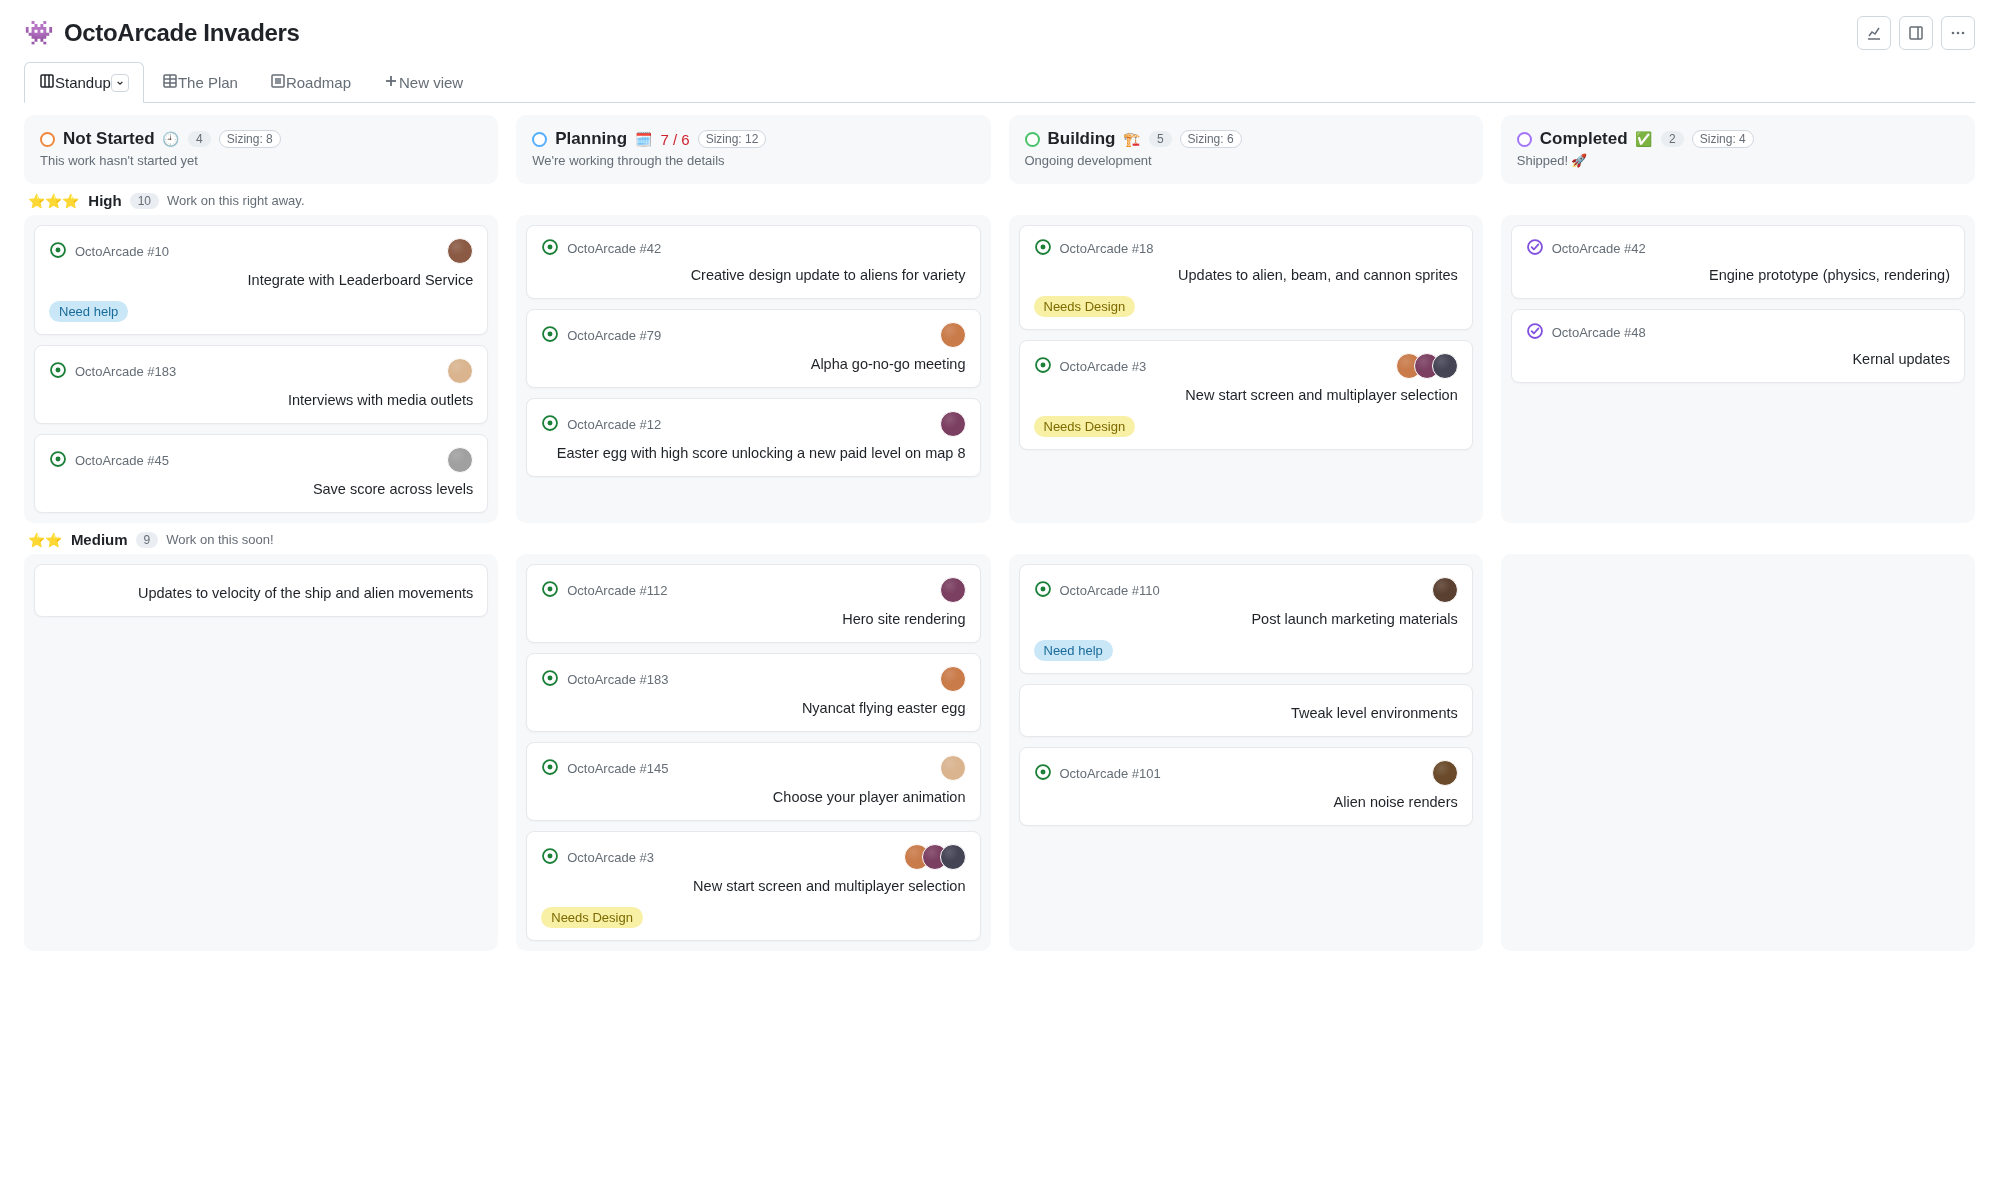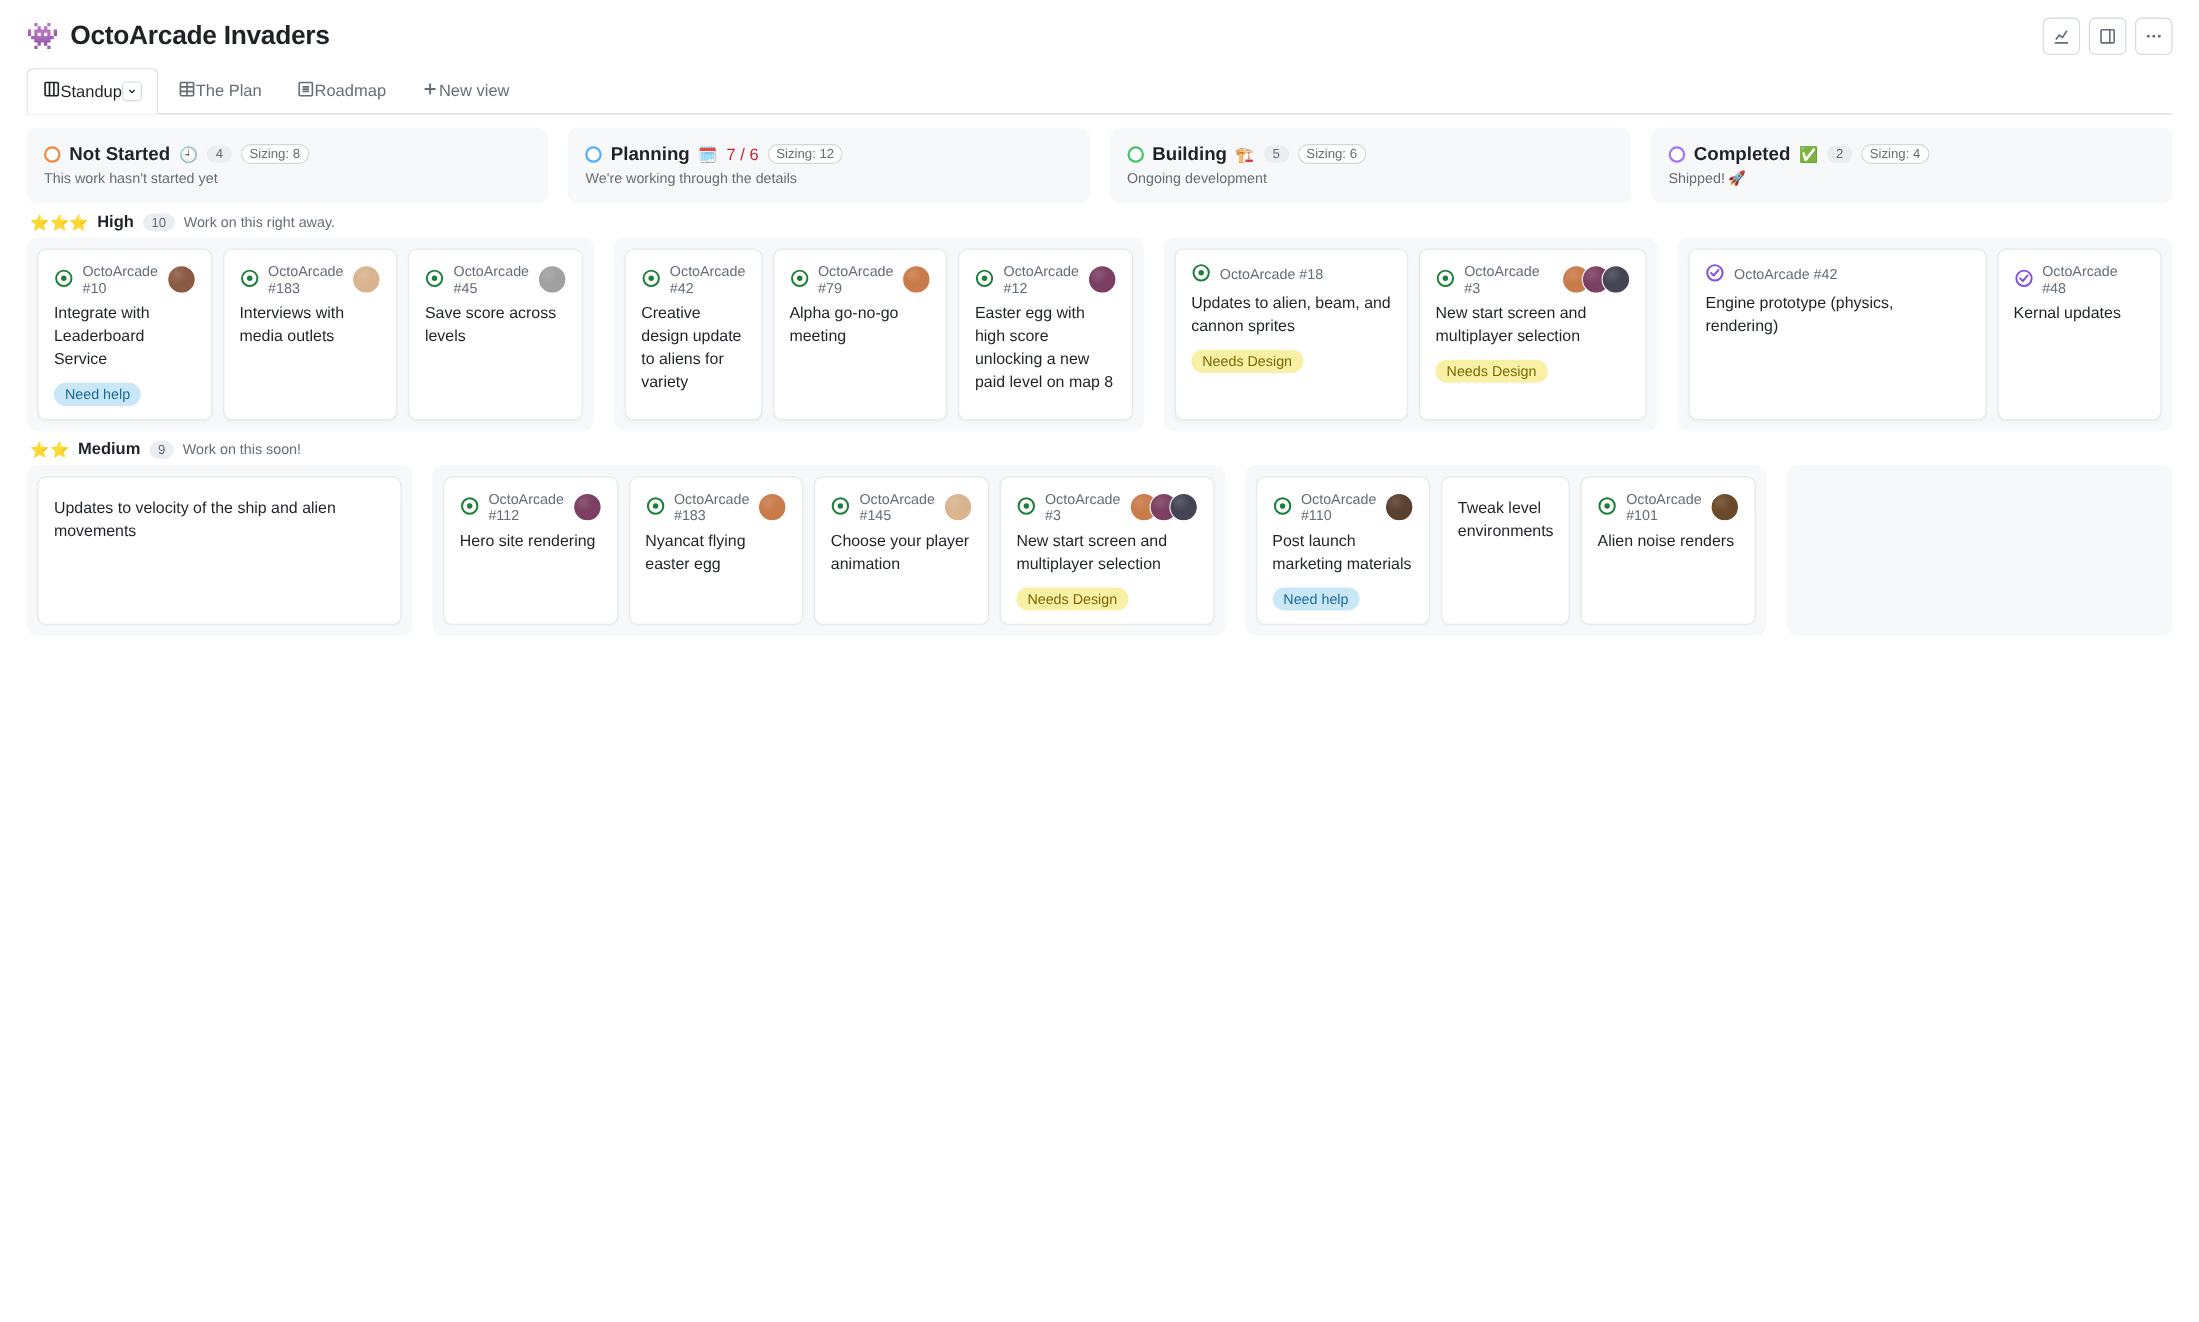--- a/index.html
+++ b/index.html
@@ -106,32 +106,32 @@
   .col-desc{color:#656d76;font-size:13px;margin-top:4px;}
   .swimlane-header{
     display:flex;align-items:center;gap:8px;
     padding:8px 4px 6px;
   }
   .swimlane-title{font-weight:700;font-size:15px;}
   .swimlane-desc{color:#656d76;font-size:13px;}
   .col-body{
     background:#f6f8fa;border-radius:10px;padding:10px;
     min-height:40px;
-    display:flex;flex-direction:row;gap:10px;
+    display:flex;flex-direction:column;gap:10px;
   }
   .card{
     background:#fff;border:1px solid #e6e8eb;border-radius:8px;
     padding:12px 14px;
     box-shadow:0 1px 2px rgba(0,0,0,0.03);
     cursor:pointer;
   }
   .card-top{display:flex;align-items:center;justify-content:space-between;gap:8px;}
   .card-ref-row{display:flex;align-items:center;gap:8px;}
   .card-ref{color:#656d76;font-size:13px;}
-  .card-title{margin-top:6px;font-size:14.5px;line-height:1.45;}
+  .card-title{margin-top:6px;font-size:14.5px;line-height:1.45;text-align:right;}
   .badge{
     display:inline-block;border-radius:14px;padding:3px 10px;font-size:13px;margin-top:10px;
   }
   .badge-help{background:#c9e7f7;color:#1a6b9a;}
   .badge-design{background:#f7f0a5;color:#7c6a00;}
   .status-icon{width:18px;height:18px;flex-shrink:0;}
   .avatar{
     width:26px;height:26px;border-radius:50%;
     display:inline-block;border:1.5px solid #fff;
     background-size:cover;background-position:center;

